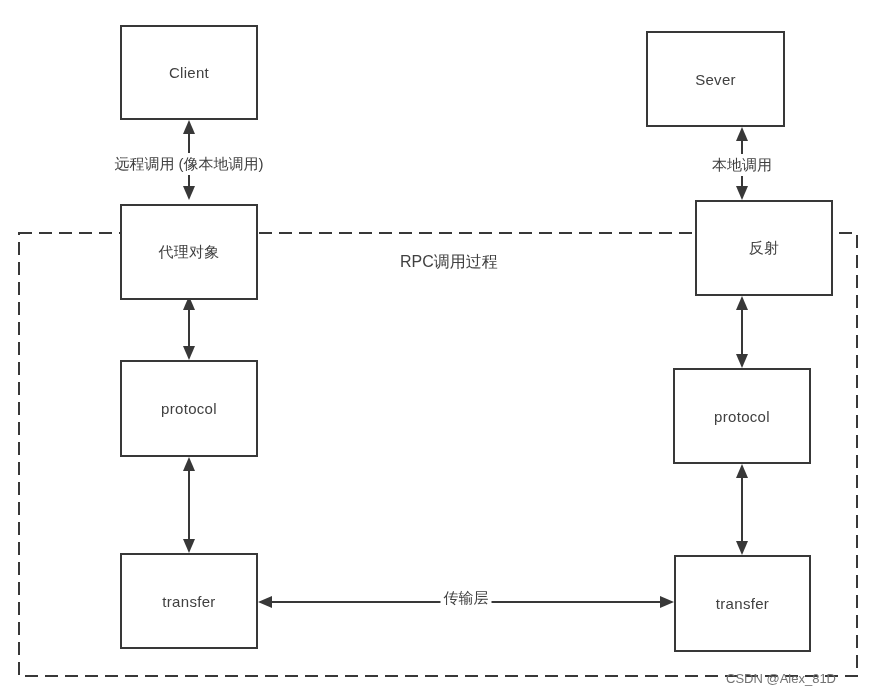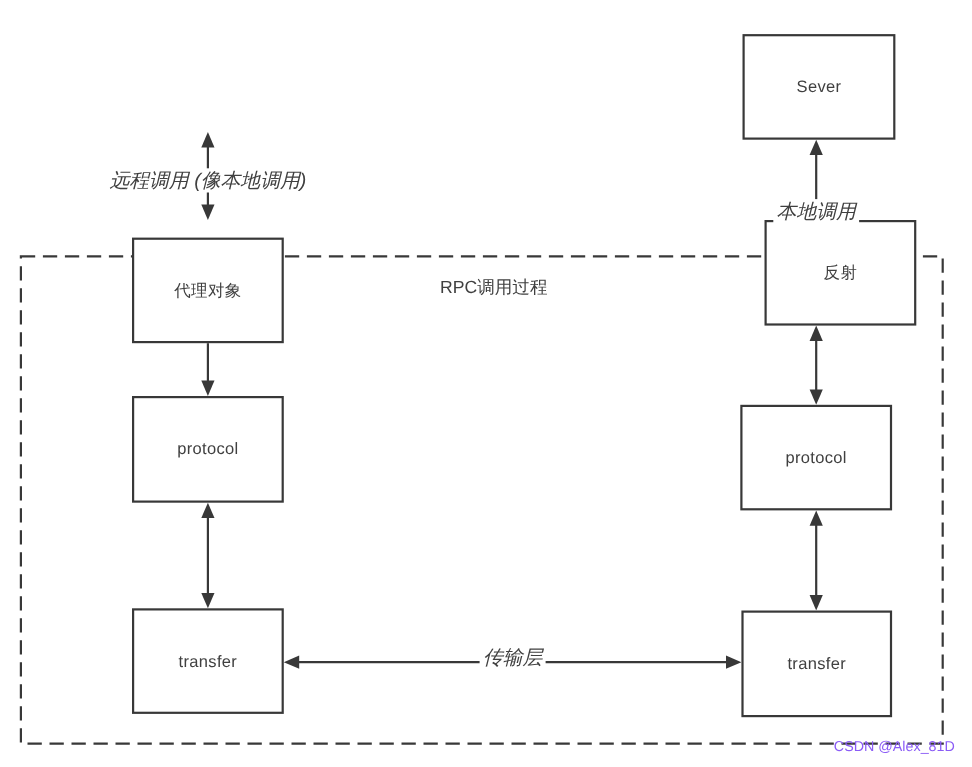--- a/index.html
+++ b/index.html
@@ -18,53 +18,52 @@
     border: 2px solid #383838;
     background: #ffffff;
     display: flex;
     align-items: center;
     justify-content: center;
     font-size: 15px;
     color: #404040;
     letter-spacing: 0.3px;
   }
   .node-client   { left: 120px; top: 25px;  width: 138px; height: 95px; }
-  .node-server   { left: 675px; top: 31px;  width: 139px; height: 96px; }
-  .node-proxy    { left: 120px; top: 216px; width: 138px; height: 96px; }
+  .node-server   { left: 646px; top: 31px;  width: 139px; height: 96px; }
+  .node-proxy    { left: 120px; top: 204px; width: 138px; height: 96px; }
   .node-reflect  { left: 673px; top: 200px; width: 138px; height: 96px; margin-left: 22px; }
   .node-proto-l  { left: 120px; top: 360px; width: 138px; height: 97px; }
   .node-proto-r  { left: 673px; top: 368px; width: 138px; height: 96px; }
   .node-trans-l  { left: 120px; top: 553px; width: 138px; height: 96px; }
   .node-trans-r  { left: 674px; top: 555px; width: 137px; height: 97px; }
   .edge-label {
     position: absolute;
     background: #ffffff;
     color: #404040;
-    font-size: 18px;
+    font-size: 15px;
     white-space: nowrap;
     transform: translate(-50%, -50%);
     padding: 2px 3px;
     line-height: 18px;
-    font-style: italic;
   }
   .lbl-remote  { left: 189px; top: 164px; }
-  .lbl-local   { left: 742px; top: 165px; margin-top: 27px; }
+  .lbl-local   { left: 742px; top: 165px; }
   .lbl-transport { left: 466px; top: 598px; }
   .lbl-process {
     position: absolute;
     left: 400px; top: 253px;
     color: #404040;
     font-size: 16px;
     white-space: nowrap;
     line-height: 18px;
   }
   .watermark {
     position: absolute;
-    left: 758px; top: 671px;
-    color: #8b5cf6;
+    left: 726px; top: 671px;
+    color: #737373;
     font-size: 13px;
     white-space: nowrap;
   }
 </style>
 </head>
 <body>
 
 <div id="canvas">
 
   <svg id="wires" viewBox="0 0 884 697" xmlns="http://www.w3.org/2000/svg">
@@ -107,20 +106,23 @@
       <polygon points="742,555 736,541 748,541" stroke="none"></polygon>
     </g>
 
     <g stroke="#383838" fill="#383838">
       <line x1="264" y1="602" x2="668" y2="602" stroke-width="2"></line>
       <polygon points="258,602 272,596 272,608" stroke="none"></polygon>
       <polygon points="674,602 660,596 660,608" stroke="none"></polygon>
     </g>
   </svg>
 
+  <div class="node node-client">
+      <span>Client</span>
+    </div>
   <div class="node node-server">
       <span>Sever</span>
     </div>
   <div class="node node-proxy">
       <span>代理对象</span>
     </div>
   <div class="node node-reflect">
       <span>反射</span>
     </div>
   <div class="node node-proto-l">

